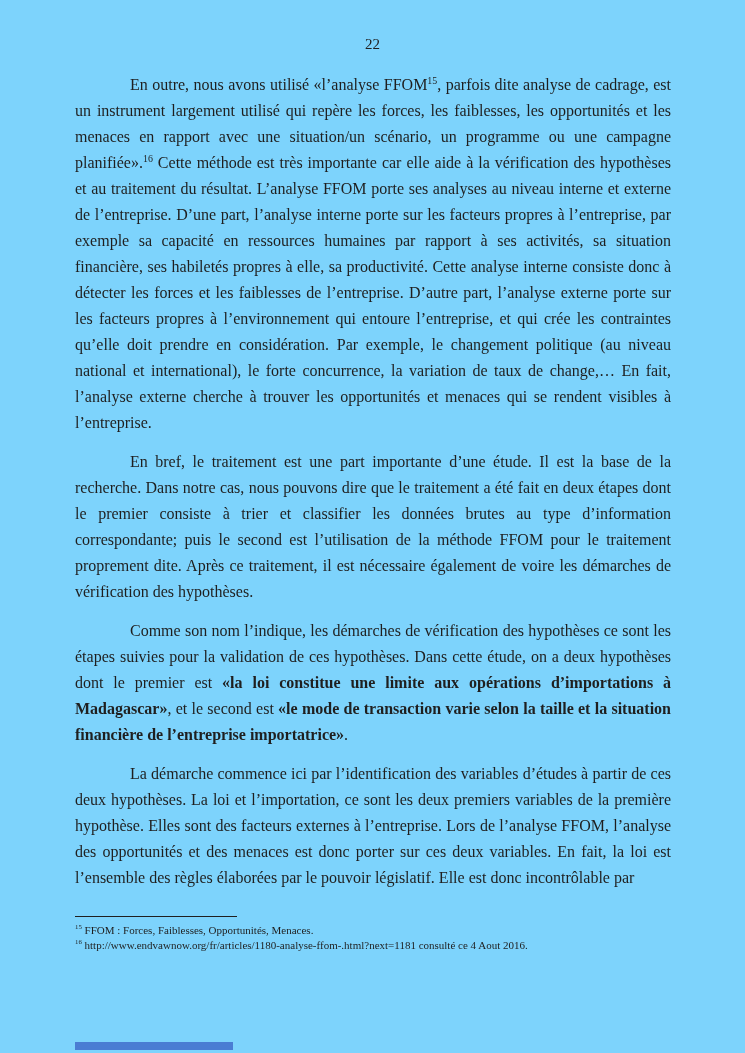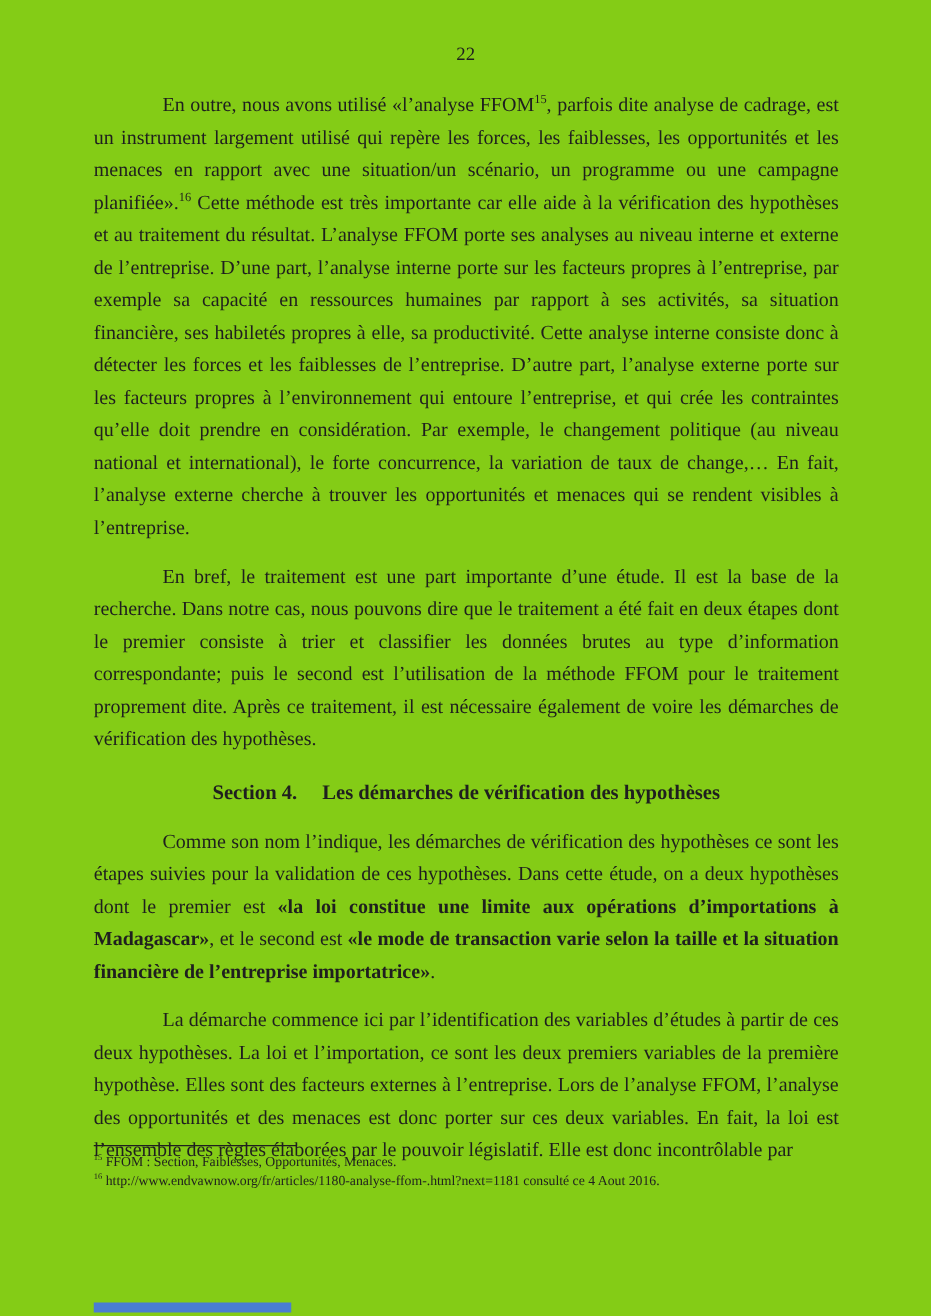--- a/index.html
+++ b/index.html
@@ -74,45 +74,42 @@
     position: absolute;
     left: 75px;
     top: 1042px;
     width: 158px;
     height: 8px;
   }
 </style>
 </head>
 <body>
 
-<div class="page" style="background: #84cc16; color: rgb(31, 31, 31);">
+<div class="page" style="background: #7dd3fc; color: rgb(31, 31, 31);">
 
   <div class="page-number">22</div>
 
   <div class="content">
 
     <div id="paras-before">
         <p class="para"><span>En outre, nous avons utilisé «l’analyse FFOM</span><sup>15</sup><span>, parfois dite analyse de cadrage, est un instrument largement utilisé qui repère les forces, les faiblesses, les opportunités et les menaces en rapport avec une situation/un scénario, un programme ou une campagne planifiée».</span><sup>16</sup><span> Cette méthode est très importante car elle aide à la vérification des hypothèses et au traitement du résultat. L’analyse FFOM porte ses analyses au niveau interne et externe de l’entreprise. D’une part, l’analyse interne porte sur les facteurs propres à l’entreprise, par exemple sa capacité en ressources humaines par rapport à ses activités, sa situation financière, ses habiletés propres à elle, sa productivité. Cette analyse interne consiste donc à détecter les forces et les faiblesses de l’entreprise. D’autre part, l’analyse externe porte sur les facteurs propres à l’environnement qui entoure l’entreprise, et qui crée les contraintes qu’elle doit prendre en considération. Par exemple, le changement politique (au niveau national et international), le forte concurrence, la variation de taux de change,… En fait, l’analyse externe cherche à trouver les opportunités et menaces qui se rendent visibles à l’entreprise.</span></p>
         <p class="para"><span>En bref, le traitement est une part importante d’une étude. Il est la base de la recherche. Dans notre cas, nous pouvons dire que le traitement a été fait en deux étapes dont le premier consiste à trier et classifier les données brutes au type d’information correspondante; puis le second est l’utilisation de la méthode FFOM pour le traitement proprement dite. Après ce traitement, il est nécessaire également de voire les démarches de vérification des hypothèses.</span></p>
       </div>
 
-    <div class="section-heading">
-      <span>Section 4.</span><span class="gap"></span><span>Les démarches de vérification des hypothèses</span>
-    </div>
 
     <div id="paras-after">
         <p class="para"><span>Comme son nom l’indique, les démarches de vérification des hypothèses ce sont les étapes suivies pour la validation de ces hypothèses. Dans cette étude, on a deux hypothèses dont le premier est </span><b>«la loi constitue une limite aux opérations d’importations à Madagascar»</b><span>, et le second est </span><b>«le mode de transaction varie selon la taille et la situation financière de l’entreprise importatrice»</b><span>.</span></p>
         <p class="para"><span>La démarche commence ici par l’identification des variables d’études à partir de ces deux hypothèses. La loi et l’importation, ce sont les deux premiers variables de la première hypothèse. Elles sont des facteurs externes à l’entreprise. Lors de l’analyse FFOM, l’analyse des opportunités et des menaces est donc porter sur ces deux variables. En fait, la loi est l’ensemble des règles élaborées par le pouvoir législatif. Elle est donc incontrôlable par</span></p>
       </div>
 
   </div>
 
   <div class="footnotes">
     <div class="footnote-rule"></div>
     <div id="footnote-list">
-        <p class="footnote"><sup>15</sup><span> FFOM : Section, Faiblesses, Opportunités, Menaces.</span></p>
+        <p class="footnote"><sup>15</sup><span> FFOM : Forces, Faiblesses, Opportunités, Menaces.</span></p>
         <p class="footnote"><sup>16</sup><span> http://www.endvawnow.org/fr/articles/1180-analyse-ffom-.html?next=1181 consulté ce 4 Aout 2016.</span></p>
       </div>
   </div>
 
   <div class="loading-bar" style="background: rgb(74, 125, 211);"></div>
 
 </div>
 
 </body></html>

